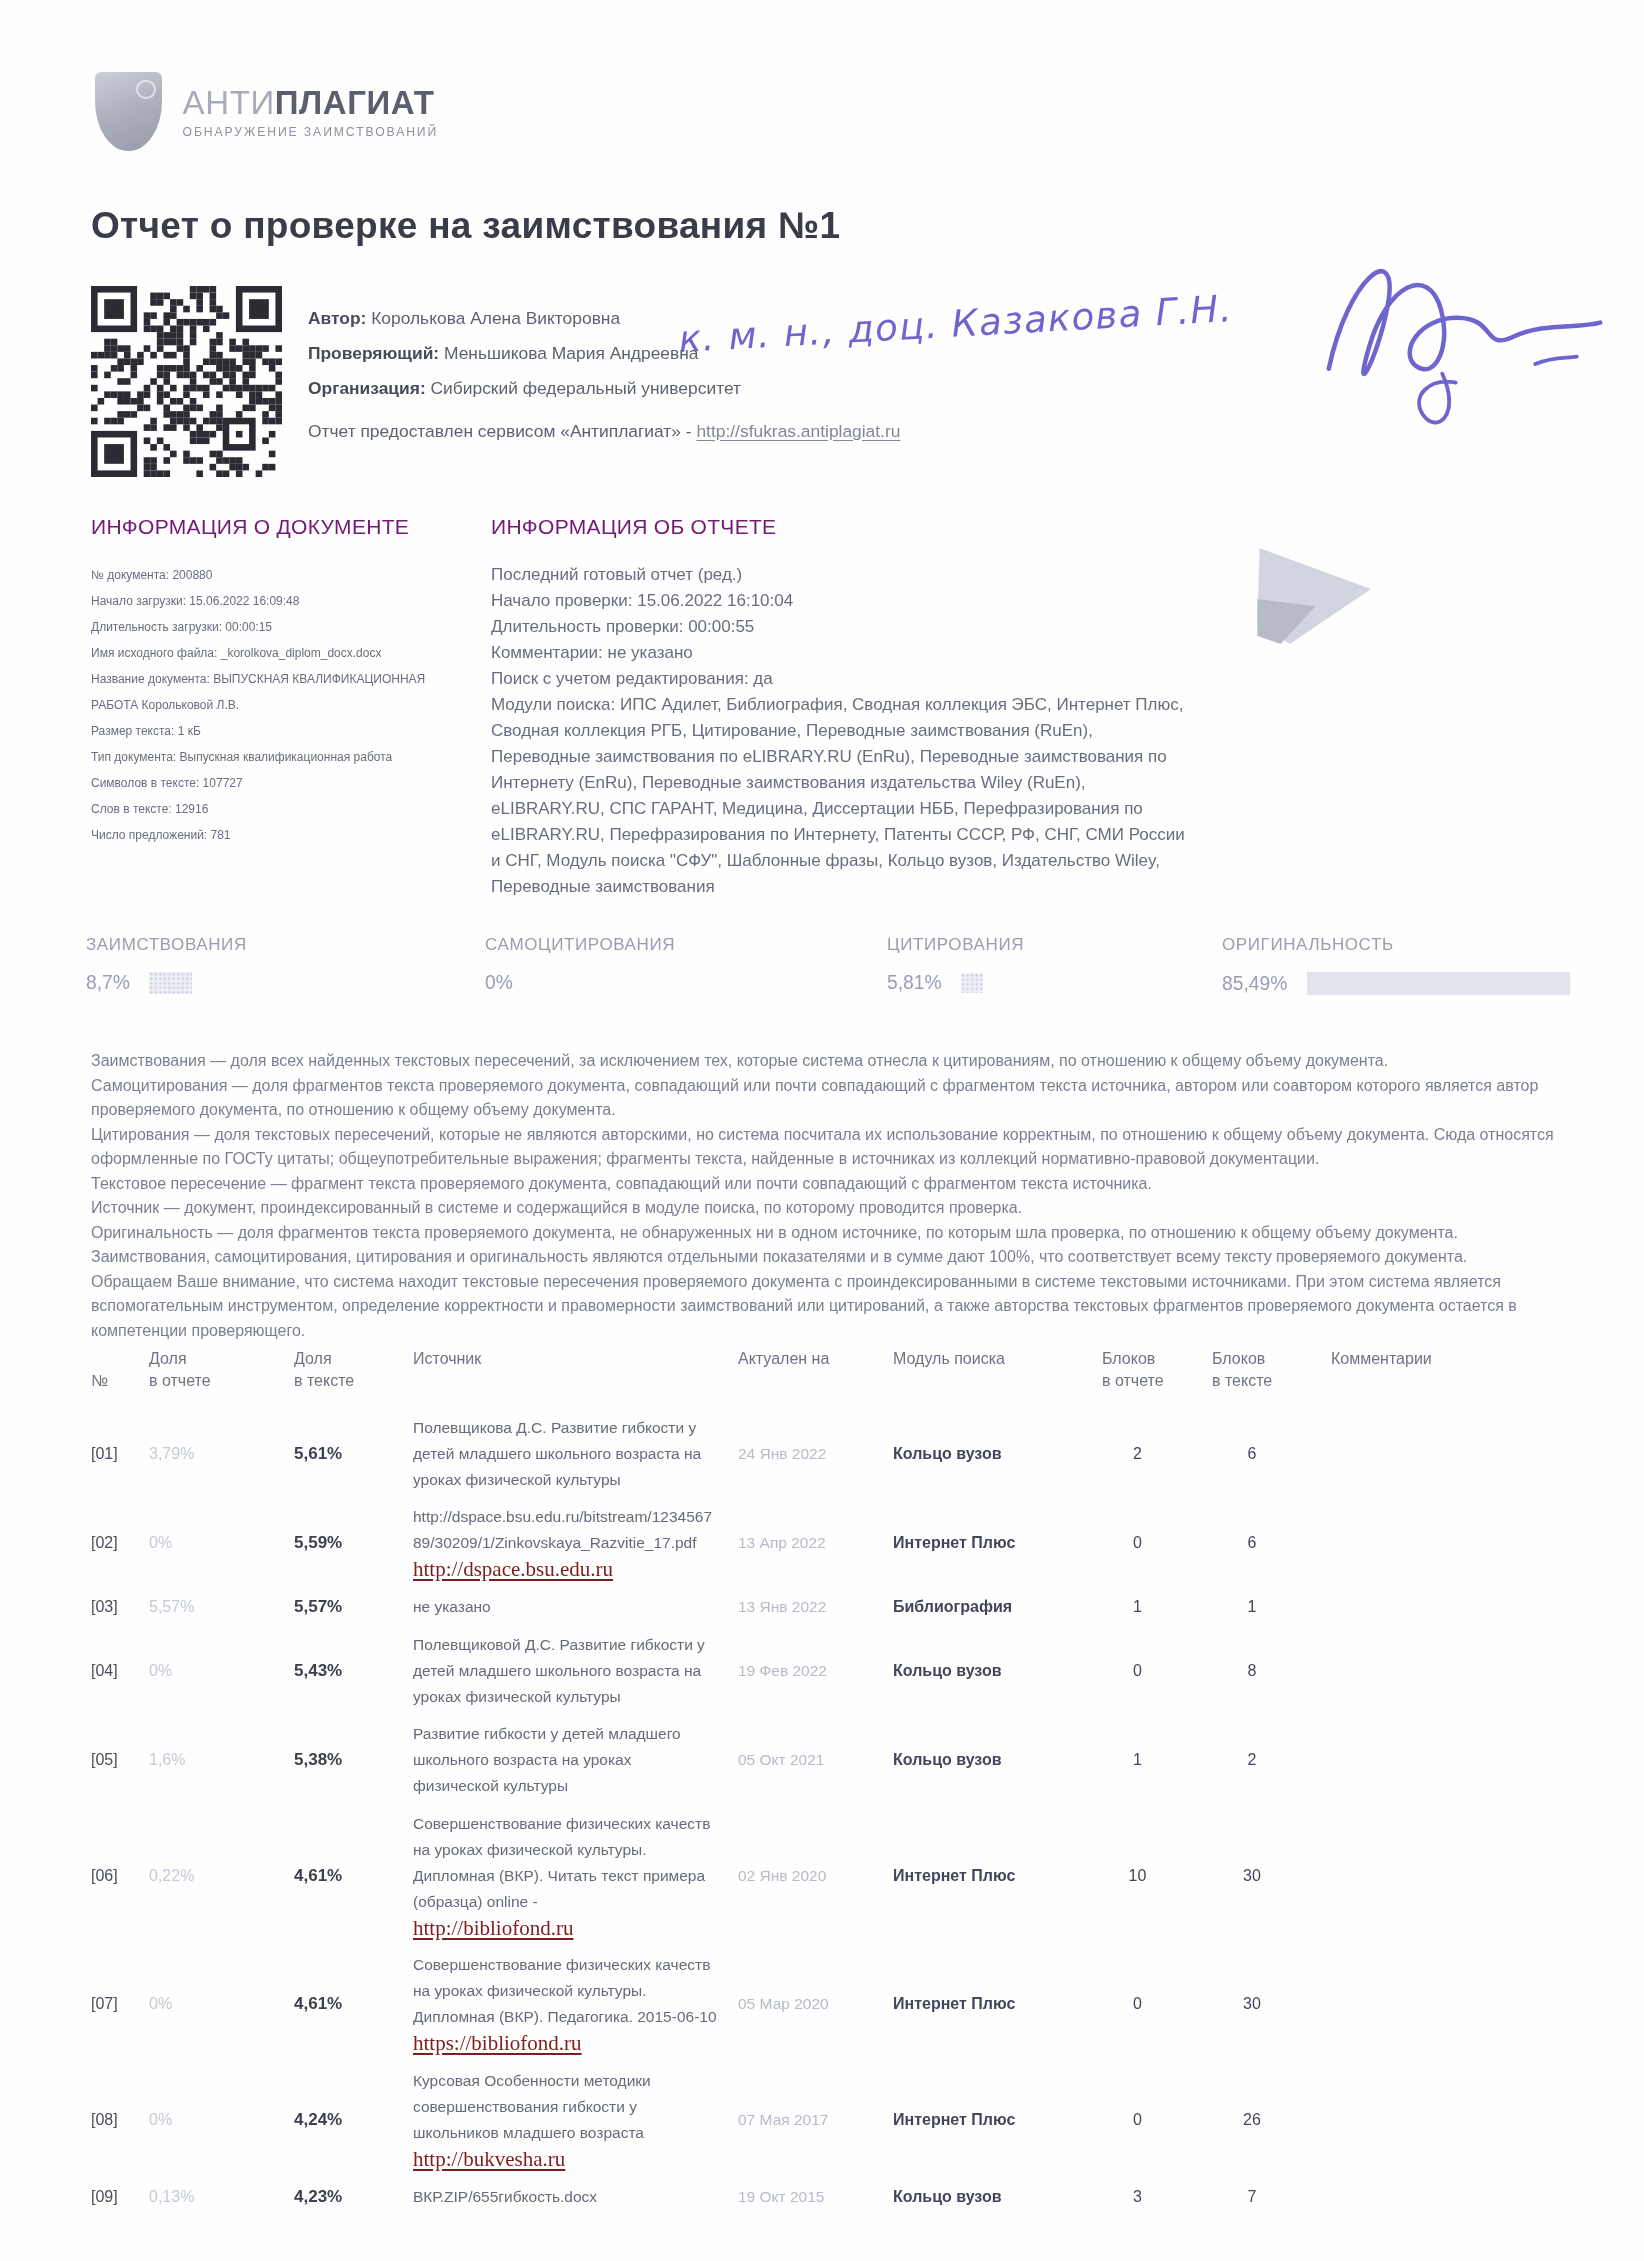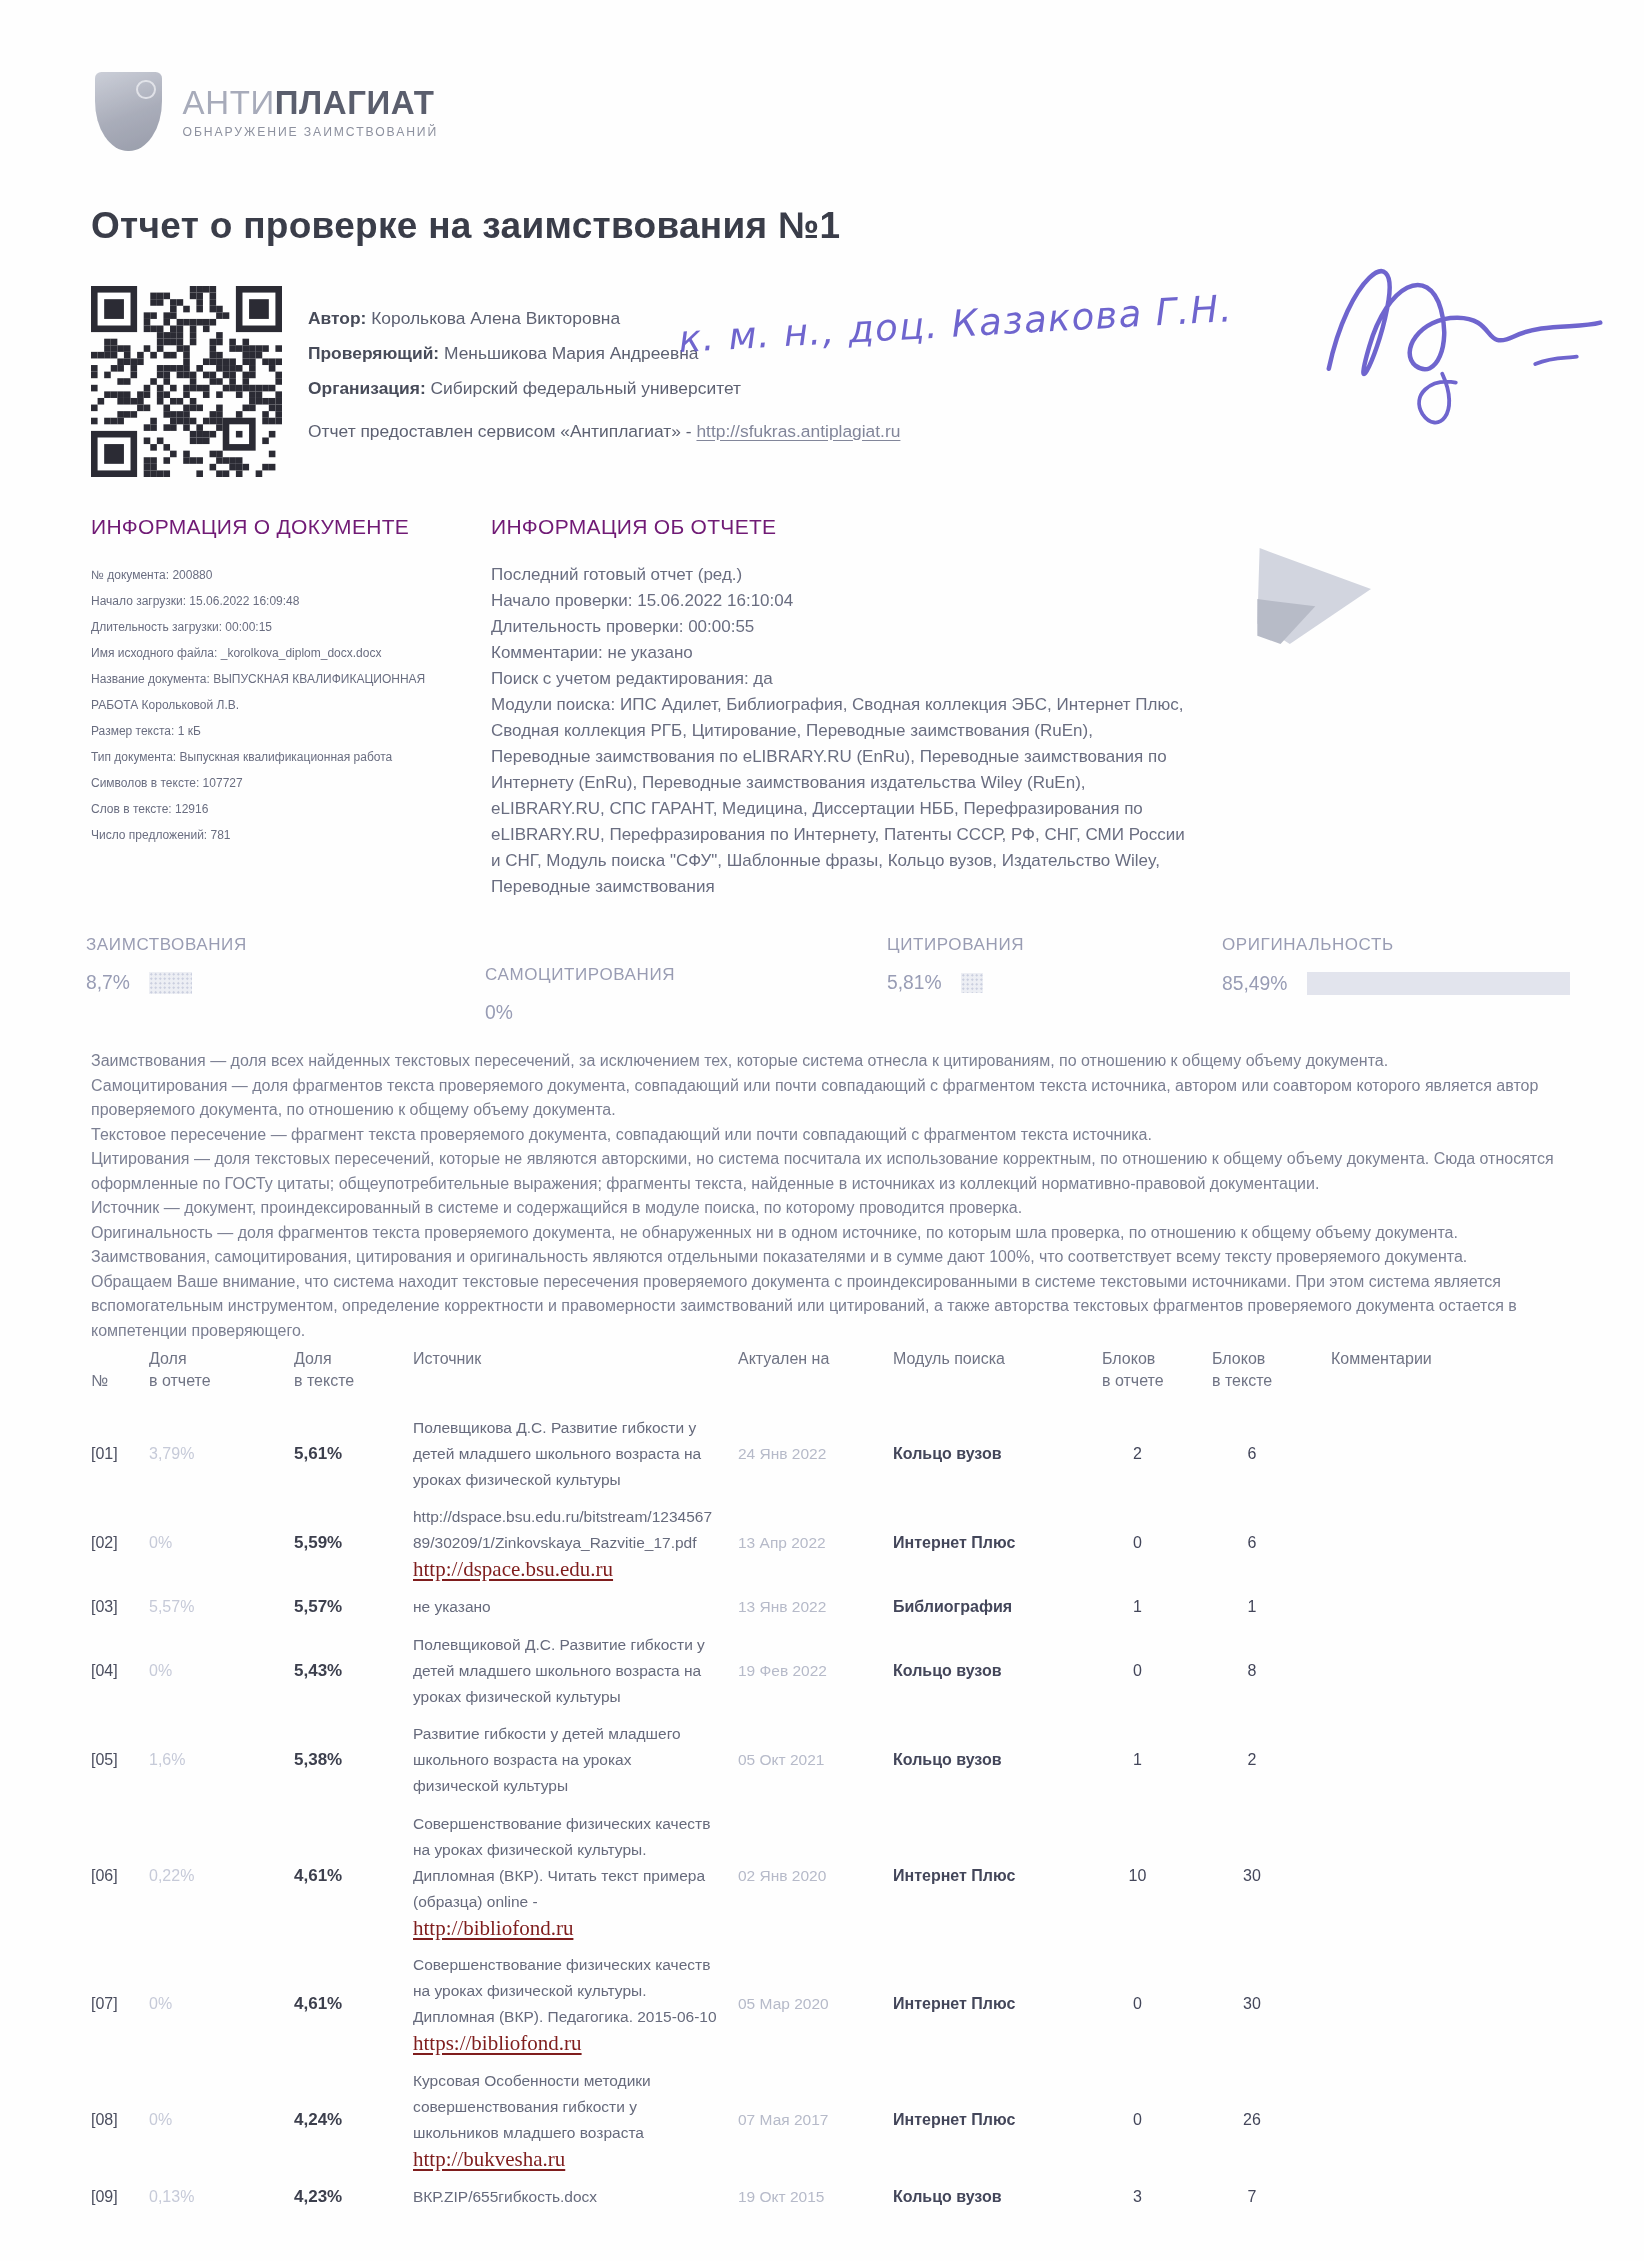--- a/index.html
+++ b/index.html
@@ -50,21 +50,21 @@
   
   .stats{position:absolute;left:86px;top:935px;width:1469px;height:77px;}
   .stat{position:absolute;top:0;width:348px;}
   .stat .lbl{font-size:17px;letter-spacing:0.6px;color:#888ca6;opacity:.85;}
   .stat .val{margin-top:17px;font-size:19.3px;color:#8d92ad;display:flex;align-items:center;opacity:.9;}
   .bar{display:inline-block;height:22px;margin-left:19.3px;background-color:#eceef4;
        background-image:radial-gradient(#c3c8da 1px, transparent 1px);background-size:4.5px 4.5px;}
   .bar-s{width:43px;}
   .bar-xs{width:22px;height:19.3px;}
   .bar-l{width:361px;height:23px;background-image:repeating-linear-gradient(90deg,#dfe2ec 0 6.4px,#f0f2f7 6.4px 11px);}
-  .st-0{left:0;} .st-1{left:399px;margin-top:30px;} .st-2{left:801px;} .st-3{left:1136px;}
+  .st-0{left:0;} .st-1{left:399px;} .st-2{left:801px;} .st-3{left:1136px;}
 
   
   .legend{position:absolute;left:91px;top:1049px;width:1477px;font-size:16px;line-height:24.5px;color:#7b7f92;}
   .legend p{margin:0;}
 
   
   .table{position:absolute;left:91px;top:1348px;width:1475px;}
   .thead,.trow{display:grid;grid-template-columns:58px 145px 119px 325px 155px 209px 110px 119px 1fr;
                column-gap:0;align-items:center;}
   .thead{align-items:start;color:#6f7384;font-size:16px;line-height:22px;padding-bottom:17px;}
@@ -468,22 +468,22 @@
       <div class="val">
           <span>85,49%</span>
           <span class="bar bar-l"></span>
         </div>
     </div>
   </div>
 
   <div class="legend">
     <p>Заимствования — доля всех найденных текстовых пересечений, за исключением тех, которые система отнесла к цитированиям, по отношению к общему объему документа.</p>
     <p>Самоцитирования — доля фрагментов текста проверяемого документа, совпадающий или почти совпадающий с фрагментом текста источника, автором или соавтором которого является автор проверяемого документа, по отношению к общему объему документа.</p>
+    <p>Цитирования — доля текстовых пересечений, которые не являются авторскими, но система посчитала их использование корректным, по отношению к общему объему документа. Сюда относятся оформленные по ГОСТу цитаты; общеупотребительные выражения; фрагменты текста, найденные в источниках из коллекций нормативно-правовой документации.</p>
     <p>Текстовое пересечение — фрагмент текста проверяемого документа, совпадающий или почти совпадающий с фрагментом текста источника.</p>
-    <p>Цитирования — доля текстовых пересечений, которые не являются авторскими, но система посчитала их использование корректным, по отношению к общему объему документа. Сюда относятся оформленные по ГОСТу цитаты; общеупотребительные выражения; фрагменты текста, найденные в источниках из коллекций нормативно-правовой документации.</p>
     <p>Источник — документ, проиндексированный в системе и содержащийся в модуле поиска, по которому проводится проверка.</p>
     <p>Оригинальность — доля фрагментов текста проверяемого документа, не обнаруженных ни в одном источнике, по которым шла проверка, по отношению к общему объему документа.</p>
     <p>Заимствования, самоцитирования, цитирования и оригинальность являются отдельными показателями и в сумме дают 100%, что соответствует всему тексту проверяемого документа.</p>
     <p>Обращаем Ваше внимание, что система находит текстовые пересечения проверяемого документа с проиндексированными в системе текстовыми источниками. При этом система является вспомогательным инструментом, определение корректности и правомерности заимствований или цитирований, а также авторства текстовых фрагментов проверяемого документа остается в компетенции проверяющего.</p>
   </div>
 
   <div class="table">
     <div class="thead">
       <div class="hnum"><span>№</span></div>
       <div><span>Доля</span><br><span class="hl2">в отчете</span></div>

